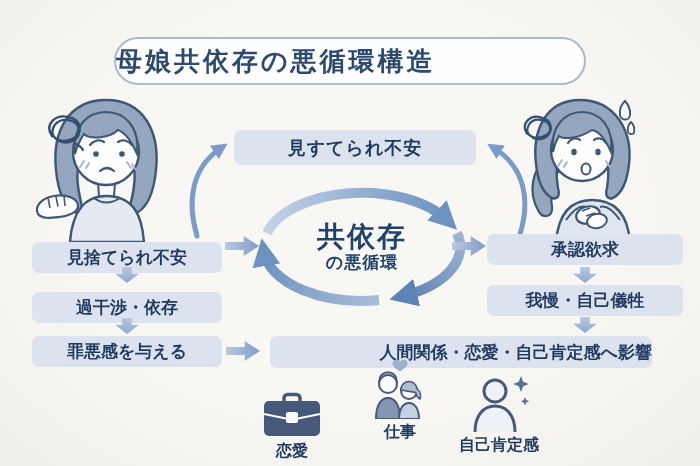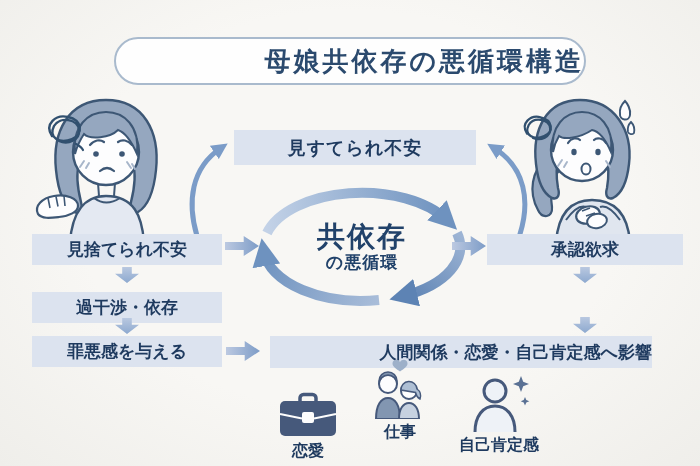--- a/index.html
+++ b/index.html
@@ -6,28 +6,28 @@
   body{font-family:"DejaVu Sans","Liberation Sans",sans-serif;}
   #canvas{
     position:relative;width:700px;height:466px;overflow:hidden;
     background:radial-gradient(ellipse at 50% 45%, #f8f7f4 55%, #efeeea 100%);
   }
   .abs{position:absolute;}
   
   .title-pill{
     left:114px;top:37px;width:472px;height:48px;
     background:#fefefe;border:2px solid #a9bacd;border-radius:28px;
-    display:flex;align-items:center;justify-content:flex-end;box-sizing:border-box;
+    display:flex;align-items:center;justify-content:flex-start;box-sizing:border-box;
   }
   .title-pill span{
     font-size:26px;font-weight:700;color:#2b4a6e;letter-spacing:3px;white-space:nowrap;
   }
   
   .box{
-    background:#dce3ef;border-radius:0;display:flex;align-items:center;justify-content:center;
+    background:#dce3ef;border-radius:7px;display:flex;align-items:center;justify-content:center;
     color:#1e3a5f;font-weight:700;box-sizing:border-box;white-space:nowrap;
   }
   .box.side{width:190px;height:31px;font-size:17px;}
   .box.side-r{width:196px;height:31px;font-size:17px;}
   .box.top-banner{left:234px;top:130px;width:242px;height:35px;font-size:18px;letter-spacing:1px;}
   .box.outcome{left:270px;top:336px;width:382px;height:32px;font-size:17px;justify-content:flex-end;}
   
   .fat-down{
     width:24px;height:16px;background:linear-gradient(180deg,#b9c8e0,#8da9cf);
     clip-path:polygon(30% 0,70% 0,70% 42%,100% 42%,50% 100%,0 42%,30% 42%);
@@ -146,47 +146,50 @@
   </svg>
   <svg class="abs" style="left:482px;top:142px;" width="50" height="96" viewBox="0 0 50 96">
     <defs>
       <marker id="mD" viewBox="0 0 10 10" refX="5" refY="5" markerWidth="3.2" markerHeight="3.2" orient="auto">
         <path d="M0,0 L10,5 L0,10 Z" fill="#7b9cc8"></path>
       </marker>
     </defs>
     <path d="M38,92 C48,60 44,26 12,6" fill="none" stroke="#7b9cc8" stroke-width="5" stroke-linecap="round" marker-end="url(#mD)"></path>
   </svg>
 
-  <div class="abs box side" style="left:32px;top:234px;">
+  <div class="abs box side" style="left:32px;top:242px;">
     <span>見捨てられ不安</span>
   </div>
   <div class="abs fat-down" style="left:115px;top:267px;"></div>
   <div class="abs box side" style="left:32px;top:292px;">
     <span>過干渉・依存</span>
   </div>
   <div class="abs fat-down" style="left:115px;top:318px;"></div>
   <div class="abs box side-r" style="left:487px;top:234px;">
     <span>承認欲求</span>
   </div>
 
   <div class="abs box side" style="left:32px;top:336px;">
     <span>罪悪感を与える</span>
   </div>
   <div class="abs fat-down" style="left:573px;top:267px;"></div>
+  <div class="abs box side-r" style="left:487px;top:285px;">
+    <span>我慢・自己儀牲</span>
+  </div>
   <div class="abs fat-down" style="left:573px;top:317px;"></div>
 
   <div class="abs fat-right" style="left:225px;top:236px;"></div>
   <div class="abs fat-right" style="left:452px;top:236px;"></div>
   <div class="abs fat-right" style="left:226px;top:341px;"></div>
 
   <div class="abs box outcome">
     <span>人間関係・恋愛・自己肯定感へ影響</span>
   </div>
 
-  <div class="abs legend-group" style="left:272px;top:392px;width:72px;">
+  <div class="abs legend-group" style="left:256px;top:392px;width:72px;">
     <svg width="60" height="46" viewBox="0 0 60 46">
       <path d="M22,9 v-3 a3.5,3.5 0 0 1 3.5,-3.5 h9 a3.5,3.5 0 0 1 3.5,3.5 v3" fill="none" stroke="#46597b" stroke-width="3.5"></path>
       <rect x="2" y="9" width="56" height="35" rx="5" fill="#46597b"></rect>
       <path d="M2,22 L24,26.5 M58,22 L36,26.5" stroke="#fdfdfd" stroke-width="2"></path>
       <rect x="24" y="20" width="12" height="11" rx="2" fill="#fdfdfd"></rect>
     </svg>
     <div class="legend-label">恋愛</div>
   </div>
 
   <div class="abs legend-group" style="left:366px;top:357px;width:68px;">

